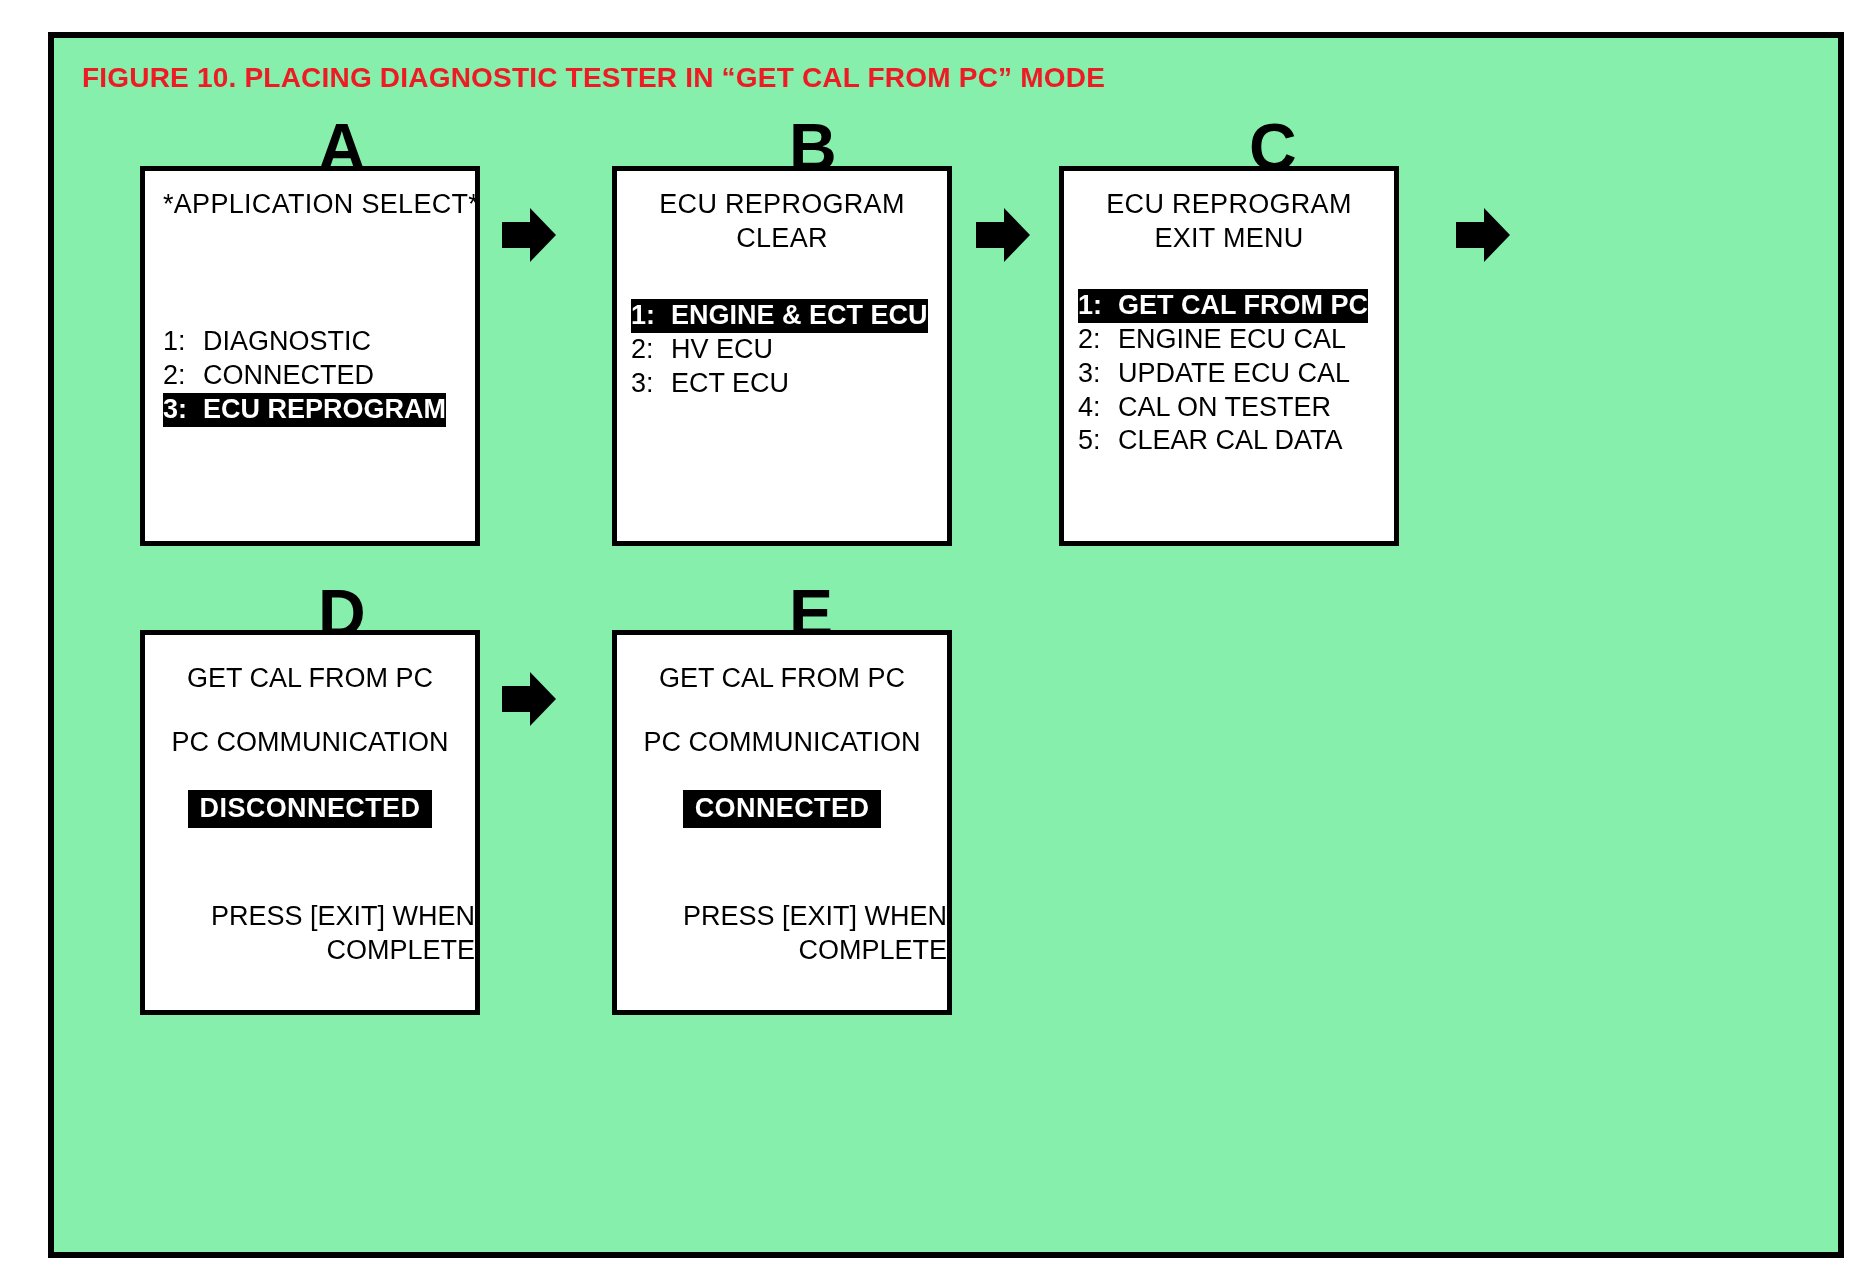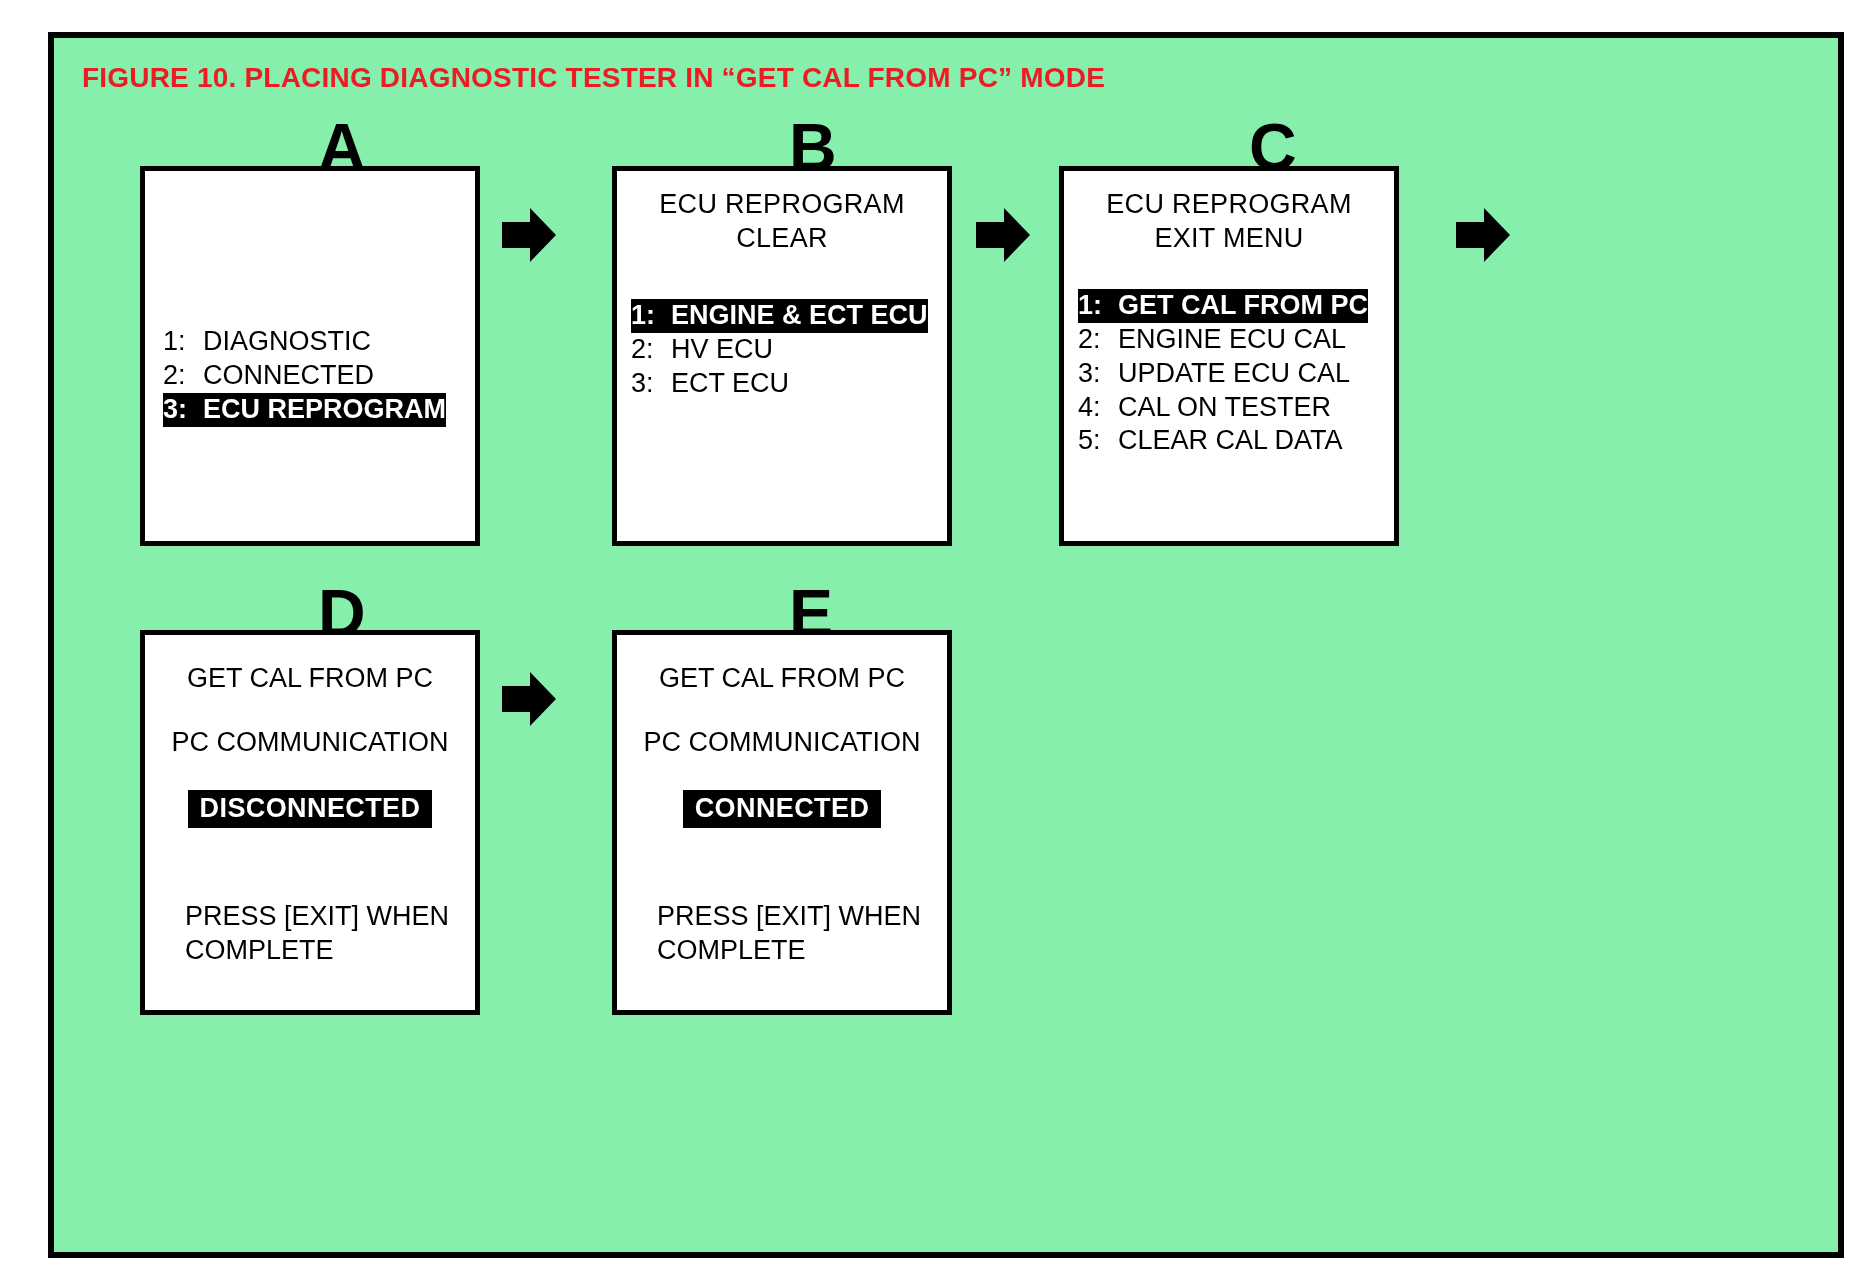--- a/index.html
+++ b/index.html
@@ -135,26 +135,25 @@
     position: absolute;
     left: 0;
     right: 0;
     text-align: center;
   }
 
   .footer-2line {
     position: absolute;
     left: 0;
     right: 0;
-    text-align: left;
+    text-align: right;
     font-size: 27px;
     line-height: 1.25;
     color: #000000;
     font-family: "Liberation Sans", sans-serif;
-    padding-left: 40px;
   }
 
   
   .arrow-icon {
     position: absolute;
     width: 58px;
     height: 62px;
   }
   .arrow-icon svg {
     display: block;
@@ -166,20 +165,21 @@
 <body>
 
 <div id="figure-frame">
 
   <div id="figure-title">FIGURE 10.  PLACING DIAGNOSTIC TESTER IN “GET CAL FROM PC” MODE</div>
 
   <div class="panel-letter" style="left:264px; top:76px;">A</div>
 
   <div class="screen" style="left:86px; top:128px; width:340px; height:380px;">
     <div class="screen-inner">
+      <div class="scr-head left" style="position:absolute; left:18px; top:18px;">*APPLICATION SELECT*</div>
 
       <div class="menu-list" style="top:154px; left:18px; right:10px;">
         <div><span class="row-wrap"><span class="menu-row plain">
                 <span class="idx">1:</span>
                 <span class="lbl">DIAGNOSTIC</span>
               </span></span></div>
         <div><span class="row-wrap"><span class="menu-row plain">
                 <span class="idx">2:</span>
                 <span class="lbl">CONNECTED</span>
               </span></span></div>

